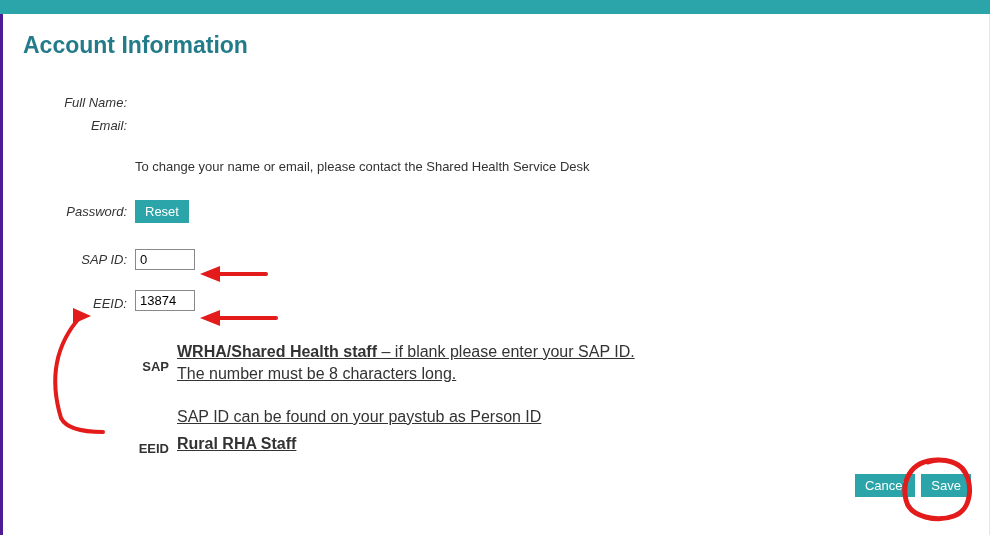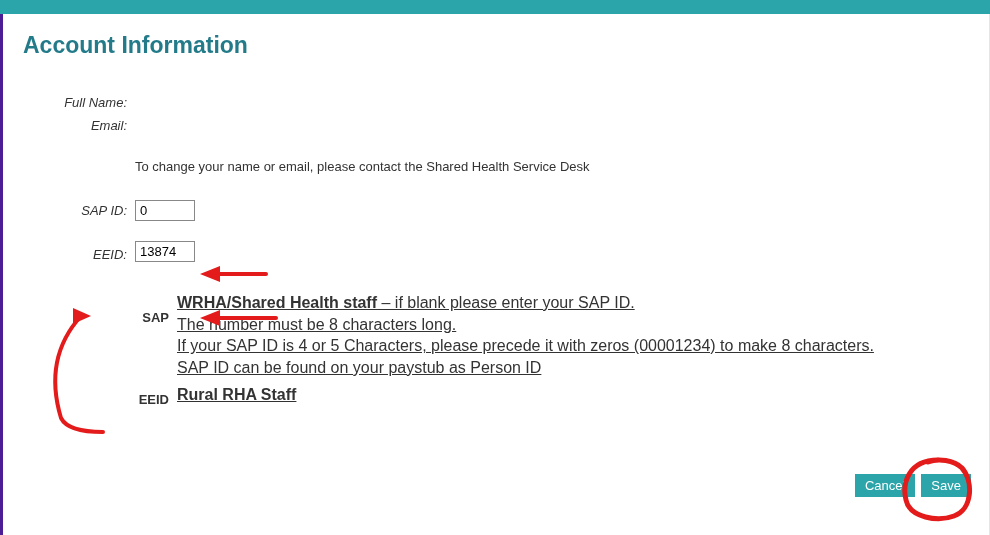--- a/index.html
+++ b/index.html
@@ -63,21 +63,21 @@
       font-family: inherit;
       cursor: pointer;
     }
     .text-input {
       border: 1px solid #888;
       padding: 2px 4px;
       font-size: 13px;
       width: 60px;
       font-family: inherit;
     }
-    .sap-row { margin-top: 20px; }
+    .sap-row { margin-top: 26px; }
     .eeid-row { margin-top: 20px; align-items: flex-end; }
 
     .help-block {
       margin-left: 112px;
       margin-top: 30px;
     }
     .help-row {
       display: flex;
       align-items: flex-start;
       margin-bottom: 6px;
@@ -130,38 +130,42 @@
     <div class="form-value"></div>
   </div>
 
   <div class="form-row">
     <div class="form-label">Email:</div>
     <div class="form-value"></div>
   </div>
 
   <div class="info-note">To change your name or email, please contact the Shared Health Service Desk</div>
 
+  <div class="form-row">
+    <div class="form-label">Password:</div>
+    <button class="btn">Reset</button>
+  </div>
 
   <div class="form-row sap-row">
     <div class="form-label">SAP ID:</div>
     <input type="text" class="text-input" value="0" style="">
   </div>
 
   <div class="form-row eeid-row">
     <div class="form-label">EEID:</div>
     <input type="text" class="text-input" value="13874" style="">
   </div>
 
   <div class="help-block">
     <div class="help-row">
       <div class="help-key">SAP</div>
       <div class="help-text">
         <span class="strong">WRHA/Shared Health staff</span><span> – if blank please enter your SAP ID.</span><br>
         <span>The number must be 8 characters long.</span><br>
-        <span>If your SAP ID is 4 or 5 Characters, please precede it with zeros (00001234) to make 8 characters.</span><br>
+        <br>
         <span>SAP ID can be found on your paystub as Person ID</span>
       </div>
     </div>
     <div class="help-row">
       <div class="help-key eeid">EEID</div>
       <div class="help-text">
         <span class="strong">Rural RHA Staff</span><br>
       </div>
     </div>
   </div>

